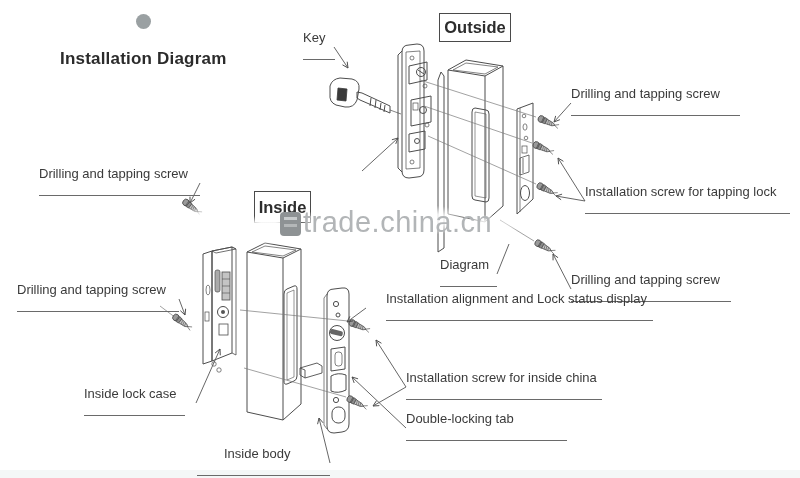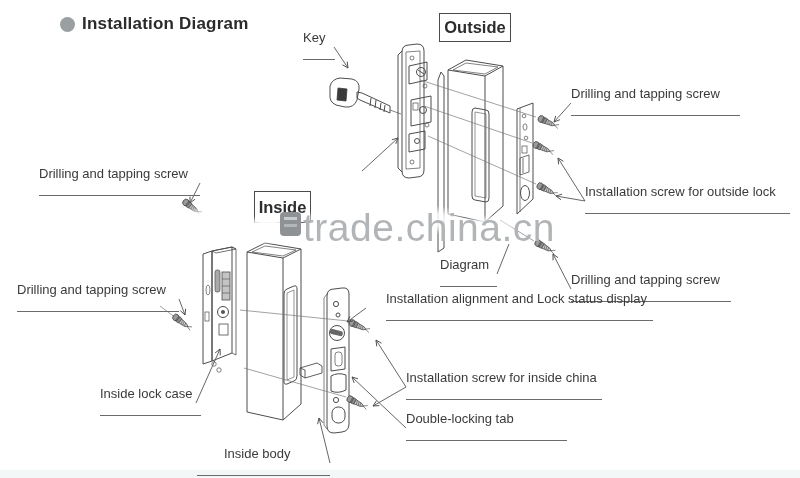--- a/index.html
+++ b/index.html
@@ -1,57 +1,57 @@
 <!DOCTYPE html>
 <html><head>
 <meta charset="utf-8">
 <style>
   html,body{margin:0;padding:0;background:#ffffff;}
   .stage{position:relative;width:800px;height:478px;background:#ffffff;overflow:hidden;
          font-family:"Liberation Sans",sans-serif;}
   .stage svg{position:absolute;left:0;top:0;z-index:1;}
   
-  .title{position:absolute;left:60px;top:14px;display:flex;align-items:center;gap:7px;z-index:3;}
+  .title{position:absolute;left:60px;top:14px;display:flex;align-items:center;gap:20px;z-index:3;flex-direction:column;}
   .title .bullet{width:15px;height:15px;border-radius:50%;background:#9aa0a2;}
   .title .txt{font-size:17px;font-weight:600;color:#2b2b2b;letter-spacing:.2px;}
   
   .tagbox{position:absolute;border:1.4px solid #4a4a4a;background:#ffffff;display:flex;
           align-items:center;justify-content:center;font-size:16.5px;font-weight:600;
           color:#2d2d2d;z-index:1;}
   .tag-outside{left:439px;top:13px;width:70px;height:27px;}
   .tag-inside{left:254px;top:191px;width:55px;height:30px;}
   
   .lbl{position:absolute;font-size:13px;color:#3a3a3a;white-space:nowrap;
        border-bottom:1px solid #6a6a6a;padding-bottom:14px;z-index:3;line-height:15px;}
   .lbl-key{left:303px;top:30px;width:32px;}
   .lbl-outside-body{left:267px;top:154px;width:96px;}
   .lbl-l-drill-top{left:39px;top:166px;width:161px;}
   .lbl-l-drill-mid{left:17px;top:282px;width:162px;}
-  .lbl-inside-lock-case{left:100px;top:386px;width:101px;}
+  .lbl-inside-lock-case{left:84px;top:386px;width:101px;}
   .lbl-inside-body{left:197px;top:446px;width:106px;padding-left:27px;}
   .lbl-r-drill-top{left:571px;top:86px;width:169px;}
   .lbl-install-out{left:585px;top:184px;width:205px;}
   .lbl-r-drill-low{left:571px;top:272px;width:160px;}
   .lbl-strike{left:440px;top:257px;width:57px;}
   .lbl-align{left:386px;top:291px;width:267px;}
   .lbl-install-in{left:406px;top:370px;width:196px;}
   .lbl-double-tab{left:406px;top:411px;width:161px;}
   
   .wm-glow{position:absolute;left:0;top:0;width:800px;height:478px;z-index:2;pointer-events:none;
     background-image:
       radial-gradient(ellipse 60px 22px at 198px 224px, rgba(255,255,255,.97) 40%, rgba(255,255,255,0) 75%),
       radial-gradient(ellipse 50px 20px at 268px 230px, rgba(255,255,255,.95) 40%, rgba(255,255,255,0) 75%),
       radial-gradient(ellipse 55px 20px at 340px 222px, rgba(255,255,255,.9) 40%, rgba(255,255,255,0) 75%),
       radial-gradient(ellipse 60px 20px at 425px 220px, rgba(255,255,255,.85) 35%, rgba(255,255,255,0) 75%),
       radial-gradient(ellipse 45px 18px at 485px 228px, rgba(255,255,255,.85) 35%, rgba(255,255,255,0) 75%);}
   .wm-seal{position:absolute;left:280px;top:212px;width:21px;height:24px;background:#8e9294;
            border-radius:4px;z-index:2;filter:blur(.5px);}
   .wm-seal i{position:absolute;left:4px;top:5px;width:13px;height:3px;background:#c9cccd;}
   .wm-seal b{position:absolute;left:4px;top:12px;width:13px;height:3px;background:#b4b7b8;}
-  .wm-text{position:absolute;left:303px;top:206px;z-index:2;font-size:39px;color:#b2b5b7;
+  .wm-text{position:absolute;left:303px;top:206px;z-index:2;font-size:29px;color:#b2b5b7;
            letter-spacing:.5px;font-weight:400;}
   .bottom-strip{position:absolute;left:0;bottom:0;width:800px;height:8px;background:#f4f7f7;z-index:0;}
 </style>
 </head>
 <body>
 
 <div class="stage">
 
   <svg width="800" height="478" viewBox="0 0 800 478">
     <defs>
@@ -217,21 +217,21 @@
   <div class="title">
     <span class="bullet"></span>
     <span class="txt">Installation Diagram</span>
   </div>
 
   <div class="tagbox tag-outside">Outside</div>
   <div class="tagbox tag-inside">Inside</div>
 
   <div class="lbl lbl-key">Key</div>
   <div class="lbl lbl-r-drill-top">Drilling and tapping screw</div>
-  <div class="lbl lbl-install-out">Installation screw for outside lock</div>
+  <div class="lbl lbl-install-out">Installation screw for tapping lock</div>
   <div class="lbl lbl-r-drill-low">Drilling and tapping screw</div>
   <div class="lbl lbl-strike">Diagram</div>
   <div class="lbl lbl-align">Installation alignment and Lock status display</div>
   <div class="lbl lbl-install-in">Installation screw for inside china</div>
   <div class="lbl lbl-double-tab">Double-locking tab</div>
   <div class="lbl lbl-l-drill-top">Drilling and tapping screw</div>
   <div class="lbl lbl-l-drill-mid">Drilling and tapping screw</div>
   <div class="lbl lbl-inside-lock-case">Inside lock case</div>
   <div class="lbl lbl-inside-body">Inside body</div>
 

